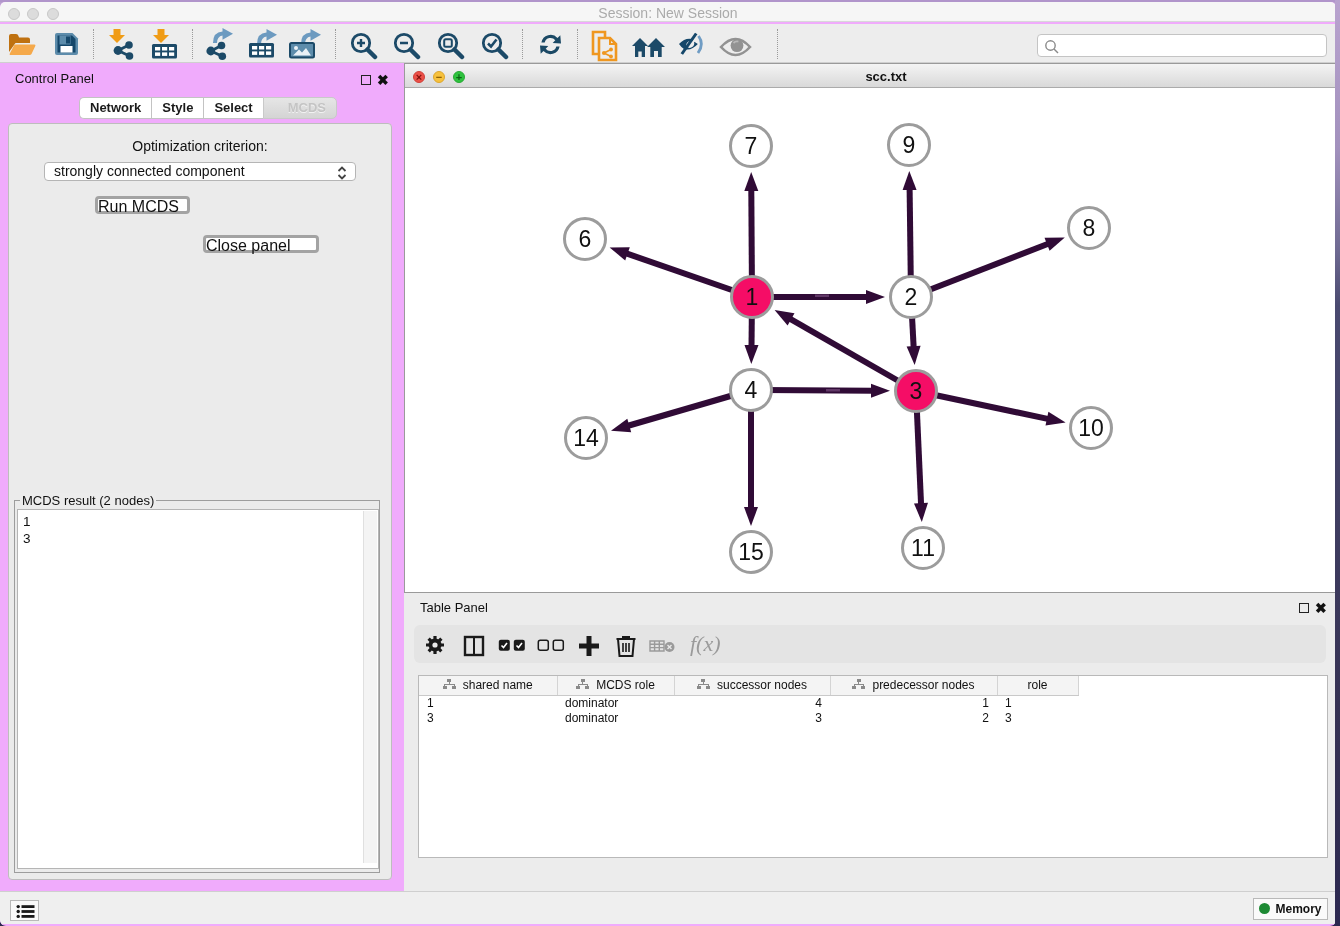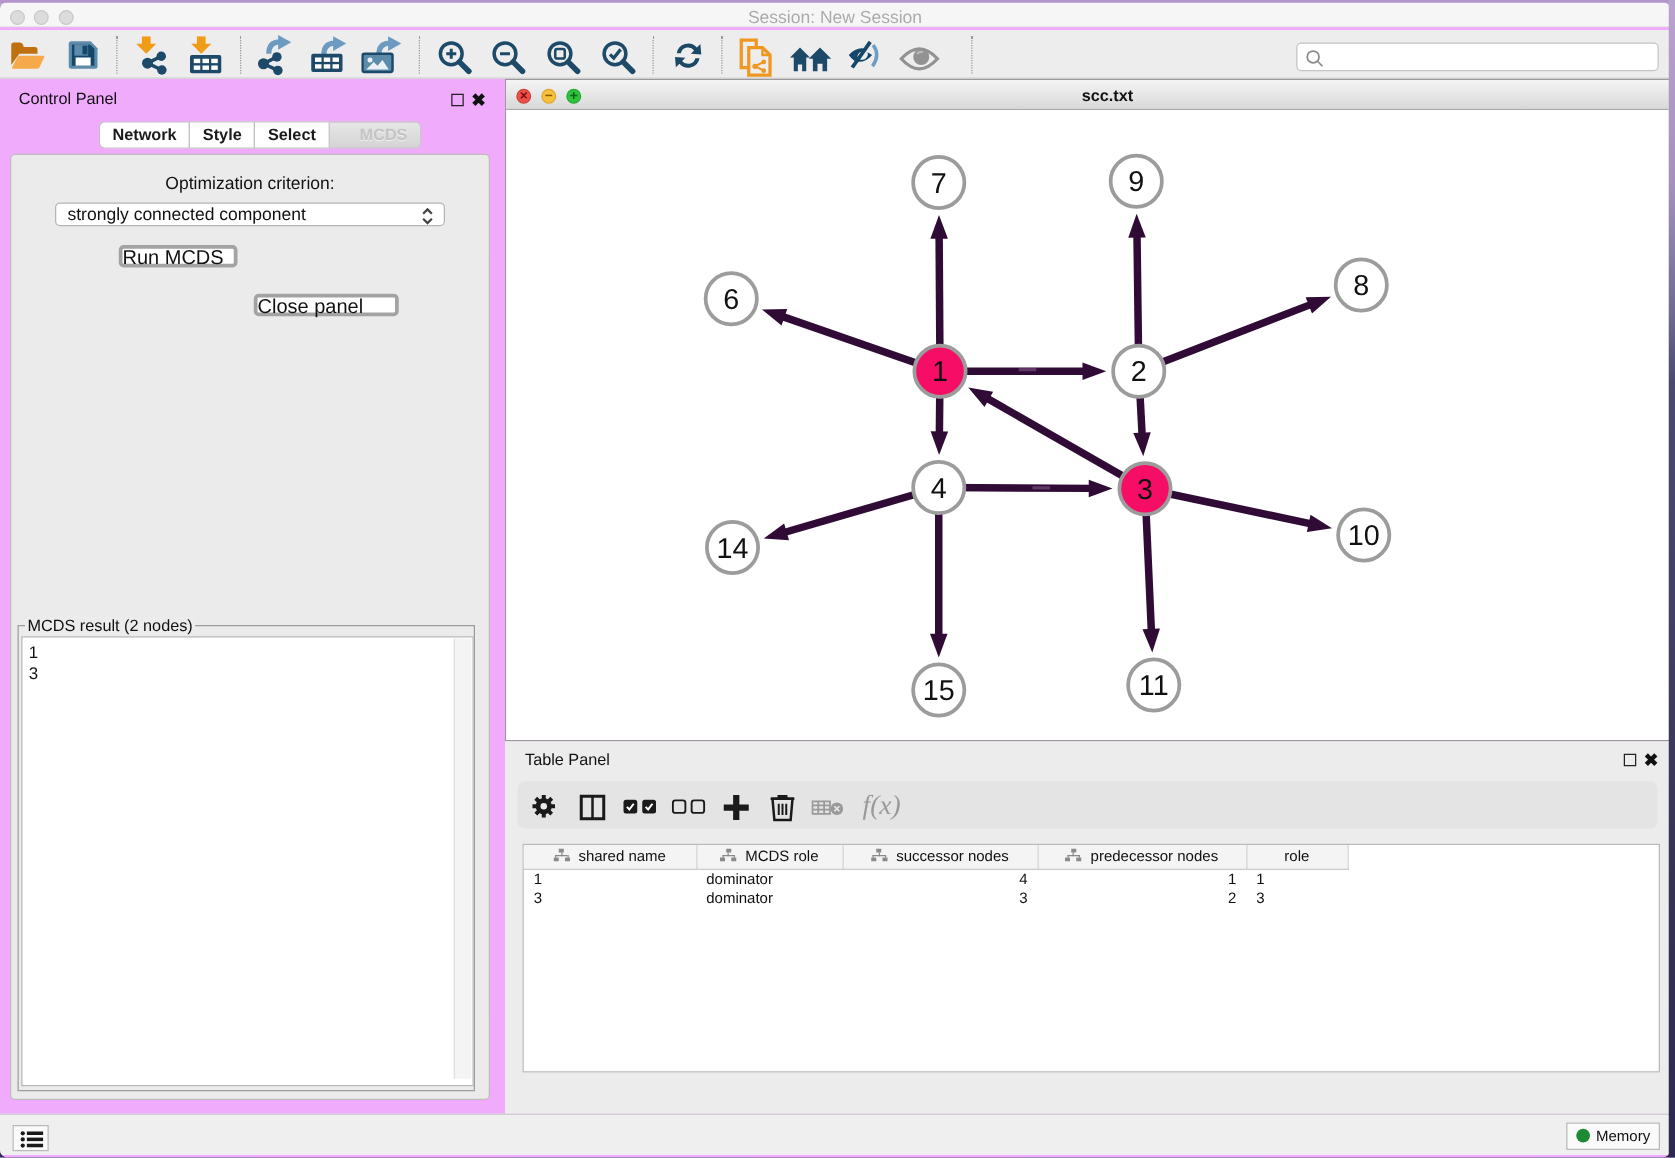--- a/index.html
+++ b/index.html
@@ -44,21 +44,21 @@
 
 #tablepanel { position:absolute; left:404px; top:591px; width:932px; height:298px; background:#ececec; }
 #tp-title { position:absolute; left:16px; top:7px; font-size:13px; color:#111; }
 #tp-toolbar { position:absolute; left:10px; top:32px; width:912px; height:38px; background:#e4e4e4; border-radius:6px; }
 #tp-table { position:absolute; left:14px; top:82px; width:910px; height:183px; background:#fff; border:1px solid #b9b9b9; }
 #tp-tabs { position:absolute; left:0; top:272px; width:932px; display:flex; justify-content:center; }
 #tp-tabs .tab { padding:2px 11px 3px 11px; }
 
 #statusbar { position:absolute; left:0; top:889px; width:1336px; height:33px; background:#efefef; border-top:1px solid #cfcfcf; }
 #listbtn { position:absolute; left:10px; top:8px; width:29px; height:21px; background:#fafafa; border:1px solid #b9b9b9; }
-#membtn { position:absolute; right:8px; top:6px; width:75px; height:22px; background:#fafafa; border:1px solid #b9b9b9; font-size:12px; color:#111; }
+#membtn { position:absolute; right:8px; top:6px; width:75px; height:22px; background:#fafafa; border:1px solid #b9b9b9; font-size:12px; color:#111;font-weight:bold; }
 #membtn .dot { display:inline-block; width:11px; height:11px; border-radius:50%; background:#1e8a34; margin-right:5px; vertical-align:-1px; }
 table.dt { border-collapse:collapse; font-size:12px; color:#111; width:659px; table-layout:fixed; }
 table.dt th { background:#f4f4f4; border-right:1px solid #d4d4d4; border-bottom:1px solid #c9c9c9; font-weight:normal; height:19px; font-size:12px; }
 table.dt td { height:15px; padding:0 8px; }
 .hico { display:inline-block; width:13px; height:11px; margin-right:7px; vertical-align:-1px;
   background:
     linear-gradient(#8a8a8a,#8a8a8a) 4.5px 0/4px 3px no-repeat,
     linear-gradient(#8a8a8a,#8a8a8a) 0 7px/4px 3px no-repeat,
     linear-gradient(#8a8a8a,#8a8a8a) 9px 7px/4px 3px no-repeat,
     linear-gradient(#8a8a8a,#8a8a8a) 6px 3px/1px 3px no-repeat,

